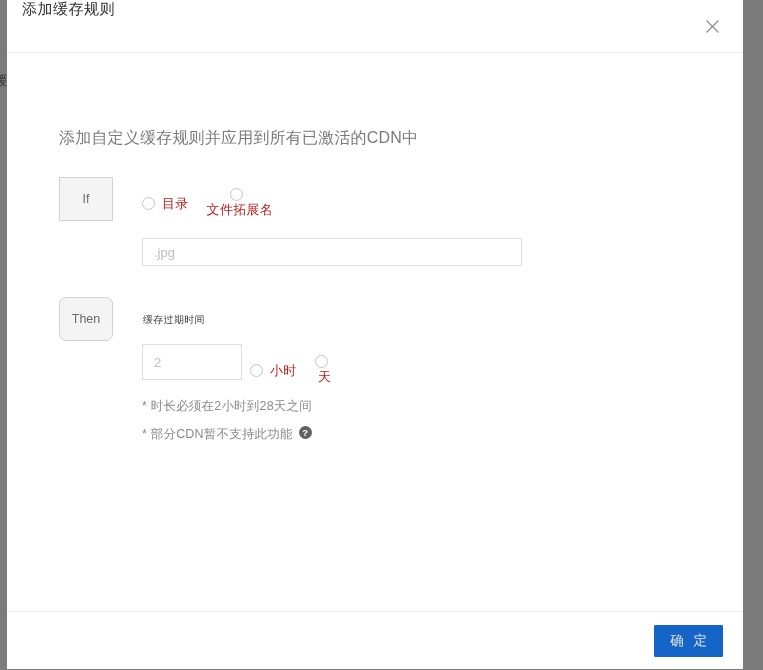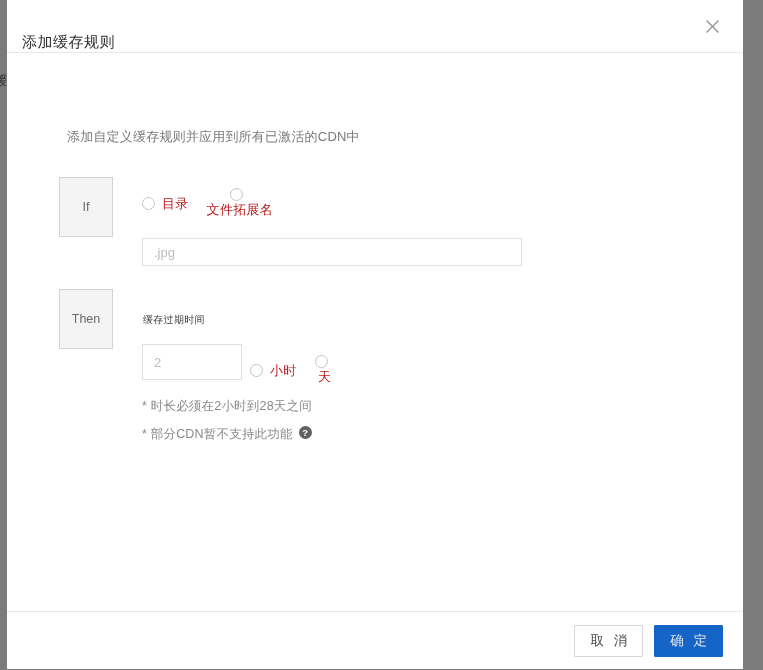--- a/index.html
+++ b/index.html
@@ -44,21 +44,21 @@
     box-sizing: border-box;
     display: flex;
     flex-direction: column;
   }
 
   .dialog-header {
     height: 53px;
     min-height: 53px;
     border-bottom: 1px solid #e9e9e9;
     display: flex;
-    align-items: flex-end;
+    align-items: flex-start;
     padding: 0 22px 0 15px;
     box-sizing: border-box;
     position: relative;
     font-family: Liberation Mono, monospace;
   }
   .dialog-title {
     font-size: 15px;
     color: #2e2e2e;
     letter-spacing: 0.5px;
   }
@@ -77,53 +77,53 @@
   .close-btn svg { display: block; }
 
   .dialog-body {
     flex: 1;
     padding: 0;
     position: relative;
   }
 
   .desc {
     position: absolute;
-    left: 60px;
+    left: 52px;
     top: 75px;
-    font-size: 13px;
+    font-size: 16px;
     color: #7a7a7a;
     letter-spacing: 0.2px;
     text-align: right;
   }
 
   
   .rule-row {
     position: absolute;
     left: 0;
     right: 0;
   }
   .row-if   { top: 124px; }
   .row-then { top: 236px; }
 
   .tag-box {
     position: absolute;
     left: 52px;
     width: 54px;
-    height: 60px;
+    height: 44px;
     background: #f4f4f4;
     border: 1px solid #d2d2d2;
     box-sizing: border-box;
     display: flex;
     align-items: center;
     justify-content: center;
     font-size: 12.5px;
     color: #6a6a6a;
   }
   .row-if .tag-box { top: 0; }
-  .row-then .tag-box { top: 0; }
+  .row-then .tag-box { top: 8px; border-radius: 7px; }
 
   .radio-line {
     position: absolute;
     left: 135px;
     top: 11px;
     display: flex;
     align-items: center;
     gap: 0;
   }
   .radio-opt {
@@ -327,17 +327,16 @@
       </div>
       <div class="hint-line">
         <span>* 部分CDN暂不支持此功能</span>
         <span class="help-icon">?</span>
       </div>
     </div>
 
   </div>
 
   <div class="dialog-footer">
-    <div class="btn btn-cancel">取 消</div>
     <div class="btn btn-confirm">确 定</div>
   </div>
 
 </div>
 
 </body></html>

